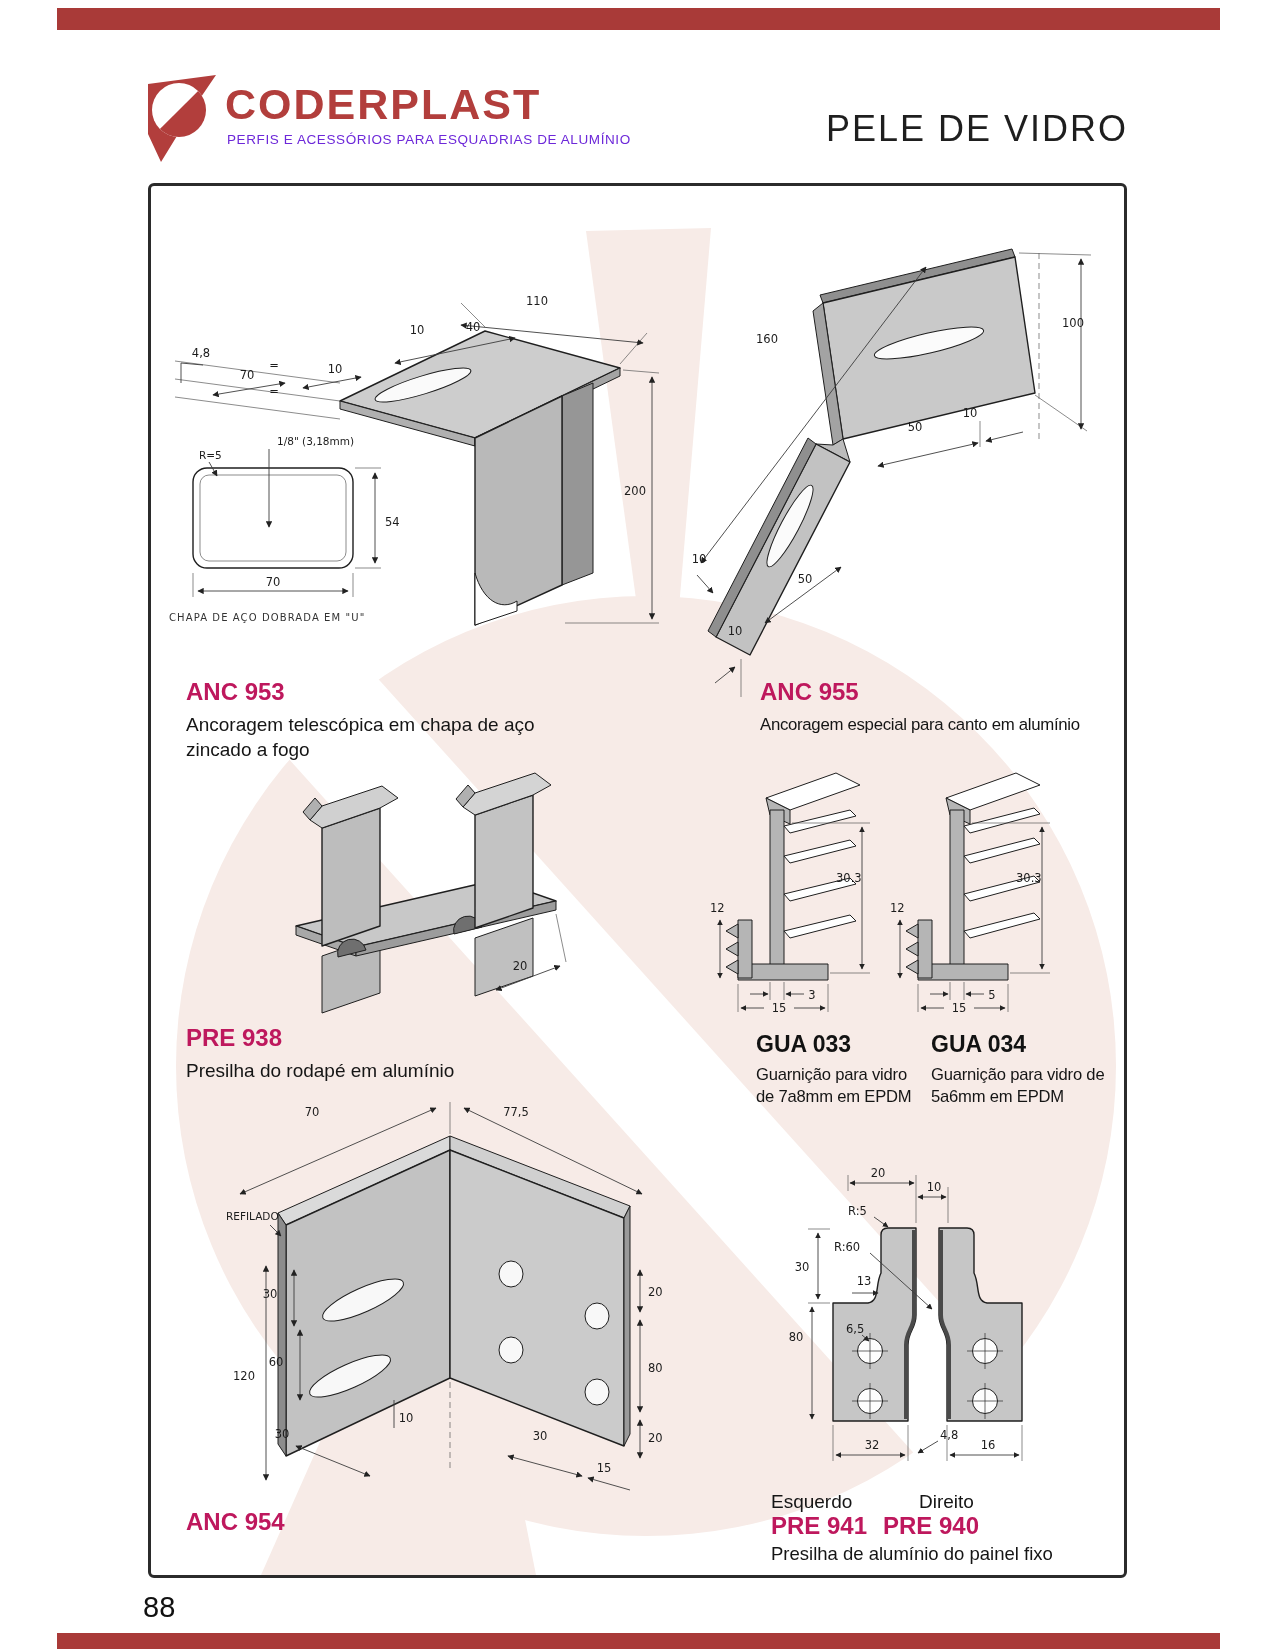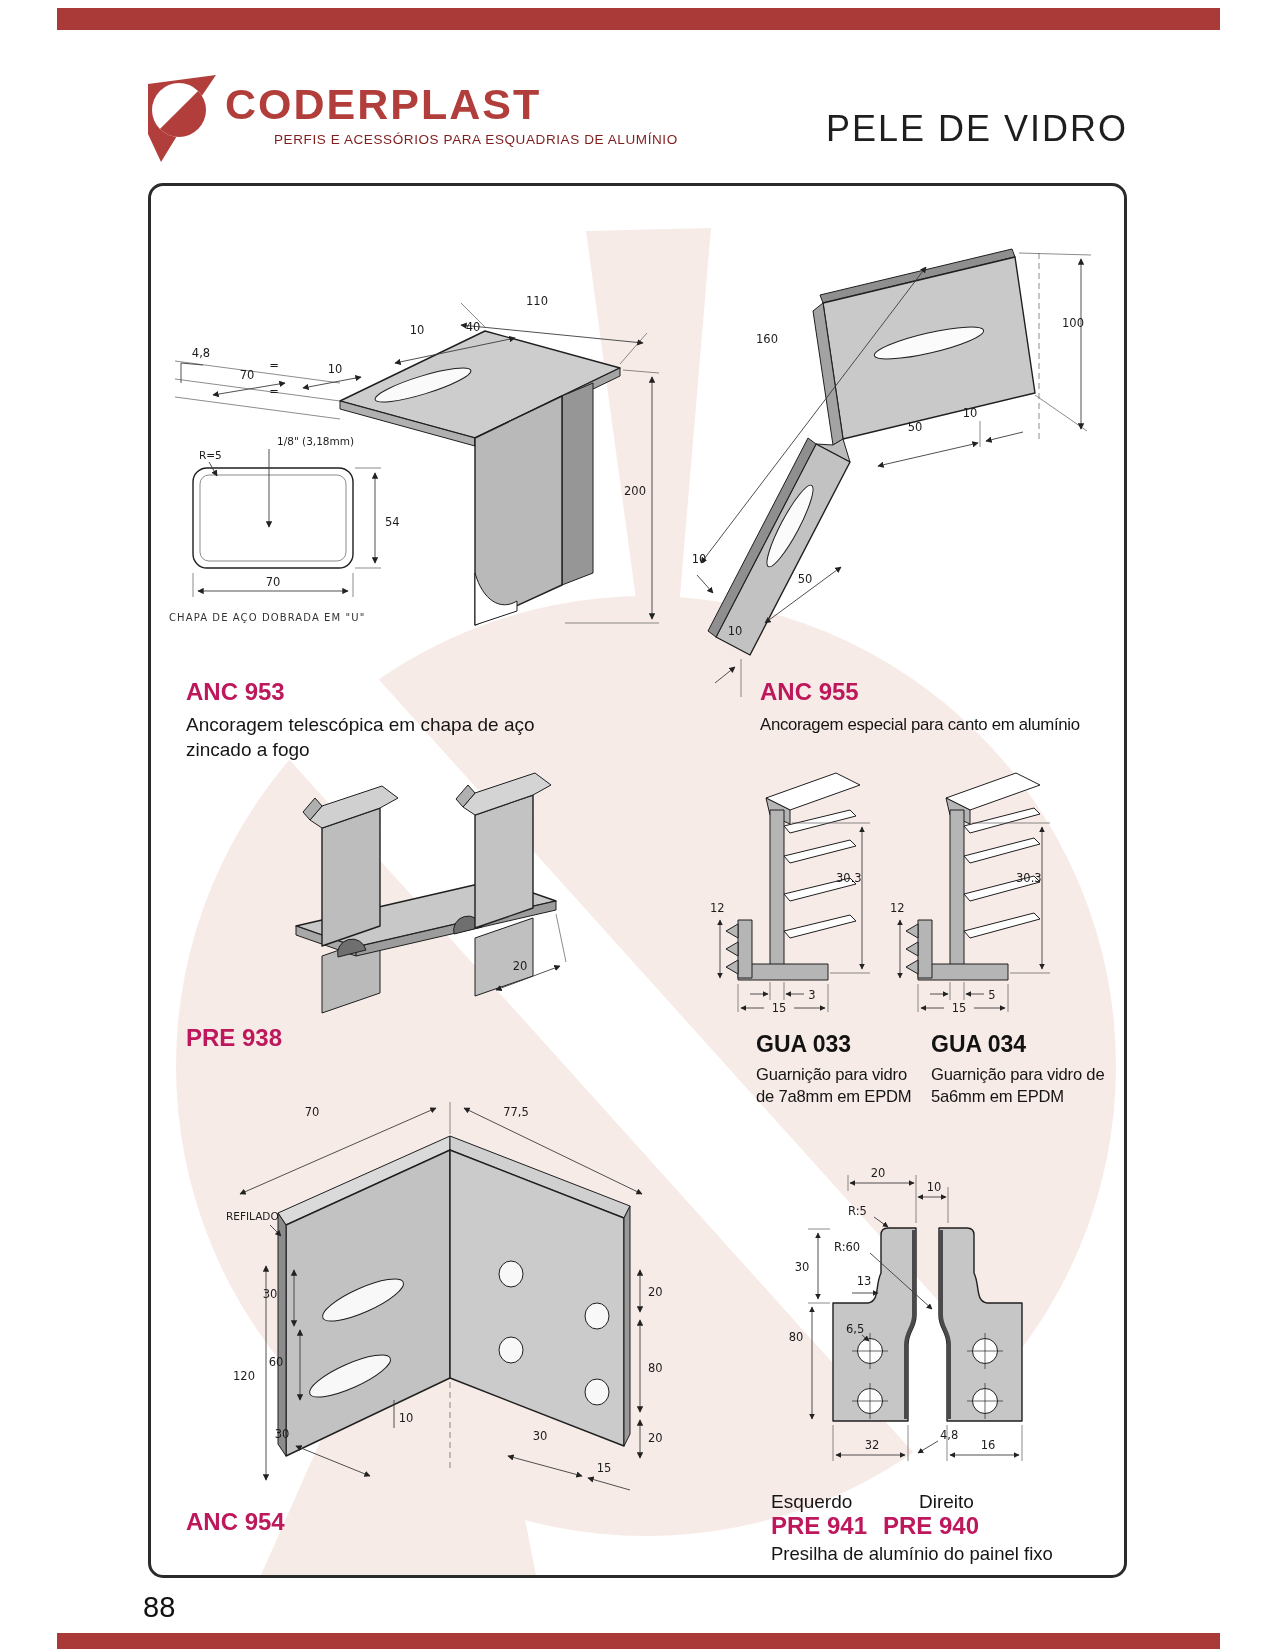--- a/index.html
+++ b/index.html
@@ -3,23 +3,23 @@
 <meta charset="utf-8">
 <style>
   html,body{margin:0;padding:0;background:#fff;}
   body{width:1275px;height:1650px;position:relative;font-family:"Liberation Sans",sans-serif;overflow:hidden;}
   .bar{position:absolute;left:57px;width:1163px;background:#a93a38;}
   .bar.top{top:8px;height:22px;}
   .bar.bottom{top:1633px;height:16px;}
   .logo-wrap{position:absolute;left:147px;top:70px;width:470px;}
   .logo-icon{position:absolute;left:0;top:2px;}
   .brand-name{position:absolute;left:78px;top:10px;font-size:43px;font-weight:800;letter-spacing:2px;color:#b23e3c;}
-  .brand-tag{position:absolute;left:80px;top:62px;font-size:13.5px;letter-spacing:.6px;color:#7f1d1d;white-space:nowrap;margin-left:47px;}
+  .brand-tag{position:absolute;left:80px;top:62px;font-size:13.5px;letter-spacing:.6px;color:#6d28d9;white-space:nowrap;}
   .page-title{position:absolute;right:147px;top:108px;font-size:36px;font-weight:400;letter-spacing:2px;color:#1e1e1e;}
-  .content-box{position:absolute;left:148px;top:183px;width:979px;height:1395px;border:3px solid #2b2b2b;border-radius:15px;overflow:hidden;box-sizing:border-box;}
+  .content-box{position:absolute;left:148px;top:183px;width:979px;height:1395px;border:3px solid #2b2b2b;border-radius:6px;overflow:hidden;box-sizing:border-box;}
   .abs{position:absolute;}
   .ptitle{font-size:24px;font-weight:700;color:#be185d;white-space:nowrap;}
   .pdesc{font-size:19px;line-height:1.32;color:#151515;}
   .pdesc.cond{font-size:16.8px;letter-spacing:-.3px;white-space:nowrap;}
   .gtitle{font-size:23px;font-weight:700;color:#121212;white-space:nowrap;}
   .gdesc{font-size:16.6px;line-height:1.3;letter-spacing:-.2px;color:#151515;}
   .plabel{font-size:19px;color:#151515;white-space:nowrap;}
   .pagenum{position:absolute;left:143px;top:1591px;font-size:29px;color:#111;}
   svg text{font-family:"DejaVu Sans",sans-serif;fill:#1c1c1c;}
   .dt{font-size:11.5px;}
@@ -376,20 +376,21 @@
     </g>
   </svg>
 
   <div class="abs ptitle" style="left:35px;top:492px;">ANC 953</div>
   <div class="abs pdesc" style="left:35px;top:526px;width:370px;">Ancoragem telescópica em chapa de aço zincado a fogo</div>
 
   <div class="abs ptitle" style="left:609px;top:492px;">ANC 955</div>
   <div class="abs pdesc cond" style="left:609px;top:528px;">Ancoragem especial para canto em alumínio</div>
 
   <div class="abs ptitle" style="left:35px;top:838px;">PRE 938</div>
+  <div class="abs pdesc" style="left:35px;top:872px;width:420px;">Presilha do rodapé em alumínio</div>
 
   <div class="abs gtitle" style="left:605px;top:845px;">GUA 033</div>
   <div class="abs gdesc" style="left:605px;top:878px;width:168px;">Guarnição para vidro de 7a8mm em EPDM</div>
 
   <div class="abs gtitle" style="left:780px;top:845px;">GUA 034</div>
   <div class="abs gdesc" style="left:780px;top:878px;width:185px;">Guarnição para vidro de 5a6mm em EPDM</div>
 
   <div class="abs ptitle" style="left:35px;top:1322px;">ANC 954</div>
 
   <div class="abs plabel" style="left:620px;top:1305px;">Esquerdo</div>

